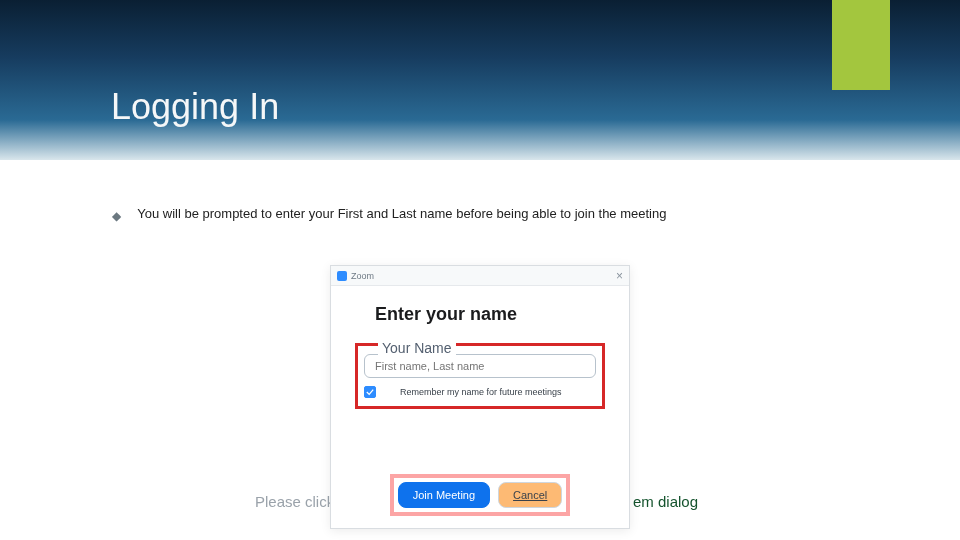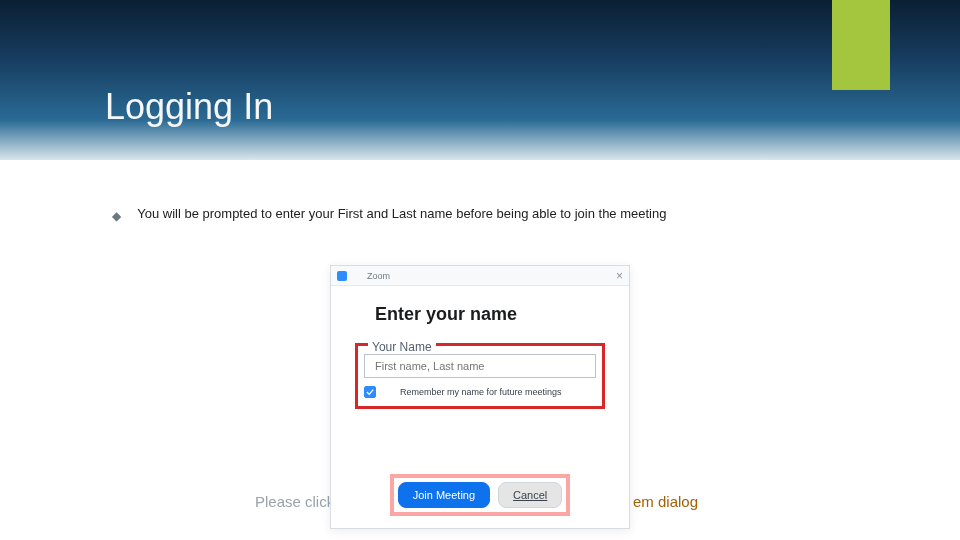--- a/index.html
+++ b/index.html
@@ -6,21 +6,21 @@
   html, body { width: 960px; height: 540px; font-family: Arial, Helvetica, sans-serif; background: #fff; overflow: hidden; }
 
   .header-band {
     position: relative;
     width: 100%;
     height: 160px;
     background: linear-gradient(180deg, #0a1f33 0%, #163b5e 35%, #2a6a94 75%, #d9e6ec 100%);
   }
   .header-title {
     position: absolute;
-    left: 105px;
+    left: 111px;
     top: 86px;
     font-size: 36px;
     font-weight: 300;
     color: #f5f7f8;
   }
   .accent-block {
     position: absolute;
     right: 70px;
     top: 0;
     width: 58px;
@@ -62,47 +62,47 @@
     display: flex;
     align-items: center;
     justify-content: space-between;
     height: 20px;
     padding: 2px 6px;
     border-bottom: 1px solid #e6e9ec;
     background: #f7f9fa;
     font-size: 9px;
     color: #6e7a85;
   }
-  .zoom-title-left { display: flex; align-items: center; gap: 20px; }
+  .zoom-title-left { display: flex; align-items: center; gap: 4px; }
   .zoom-logo {
     width: 10px; height: 10px; background: #2d8cff; border-radius: 2px;
   }
   .zoom-close { font-size: 12px; color: #8a949e; cursor: default; line-height: 1; }
 
   .zoom-content { padding: 18px 24px 0 24px; }
   .zoom-heading { font-size: 18px; font-weight: 700; color: #1b1c1e; margin-bottom: 18px; margin-left: 20px; }
 
   .field-group {
     position: relative;
     border: 3px solid #d62828;
     padding: 8px 6px;
   }
   .field-label {
     position: absolute;
     top: -6px;
-    left: 10px;
+    left: 20px;
     background: #fff;
     padding: 0 4px;
-    font-size: 12px;
+    font-size: 14px;
     color: #546070;
   }
   .name-input {
     width: 100%;
     border: 1px solid #b7c2cc;
-    border-radius: 0;
+    border-radius: 6px;
     padding: 5px 10px;
     font-size: 11px;
     color: #6e7a85;
     outline: none;
     margin-bottom: 8px;
   }
   .remember-row {
     display: flex;
     align-items: center;
     gap: 24px;
@@ -133,35 +133,35 @@
   }
   .btn {
     border-radius: 8px;
     padding: 6px 14px;
     font-size: 11px;
     font-weight: 500;
     cursor: default;
     border: 1px solid transparent;
   }
   .btn-primary { background: #0e72ed; color: #fff; border-color: #0e72ed; }
-  .btn-secondary { background: #e5e5e5; color: #3a424b; border-color: #cfd6dd; text-decoration: underline; }
+  .btn-secondary { background: #fdba74; color: #3a424b; border-color: #cfd6dd; text-decoration: underline; }
 
   .bg-hint-left {
     position: absolute;
     left: 255px;
     top: 333px;
     font-size: 15px;
     color: #9aa2aa;
   }
   .bg-hint-right {
     position: absolute;
     left: 633px;
     top: 333px;
     font-size: 15px;
-    color: #a16207;
+    color: #14532d;
   }
 </style>
 </head>
 <body>
 
 <div class="header-band">
   <div class="accent-block"></div>
   <h1 class="header-title">Logging In</h1>
 </div>
 

